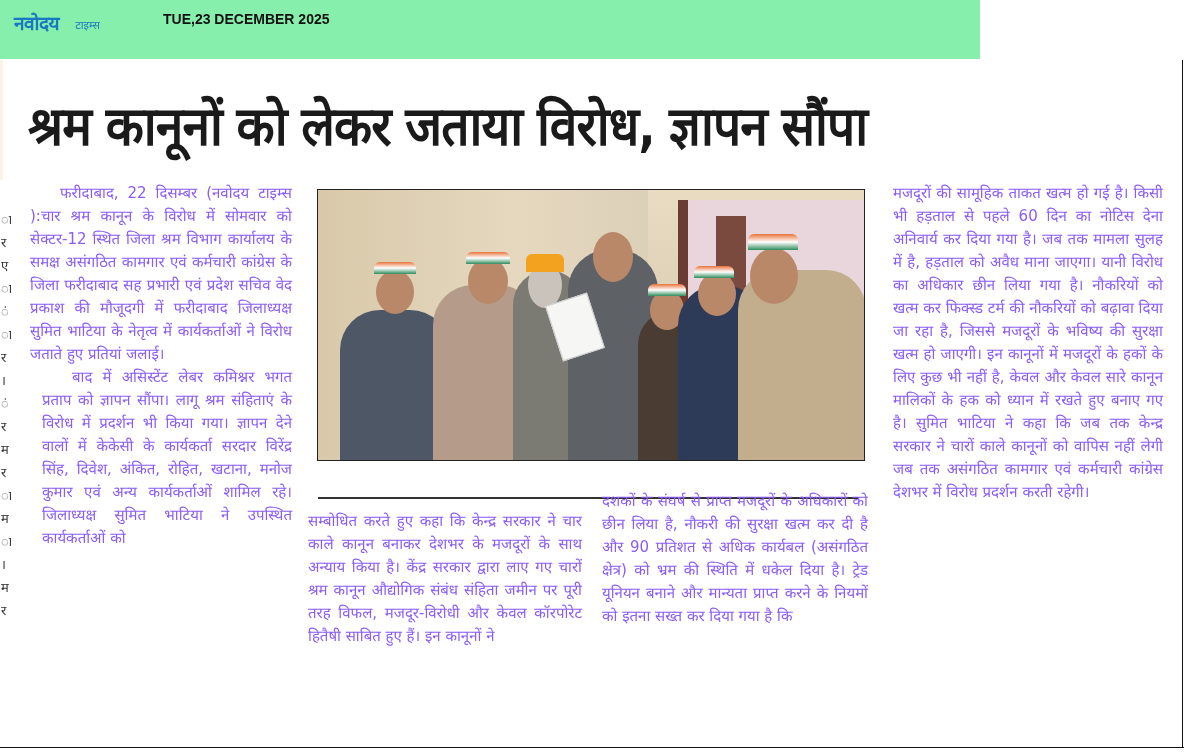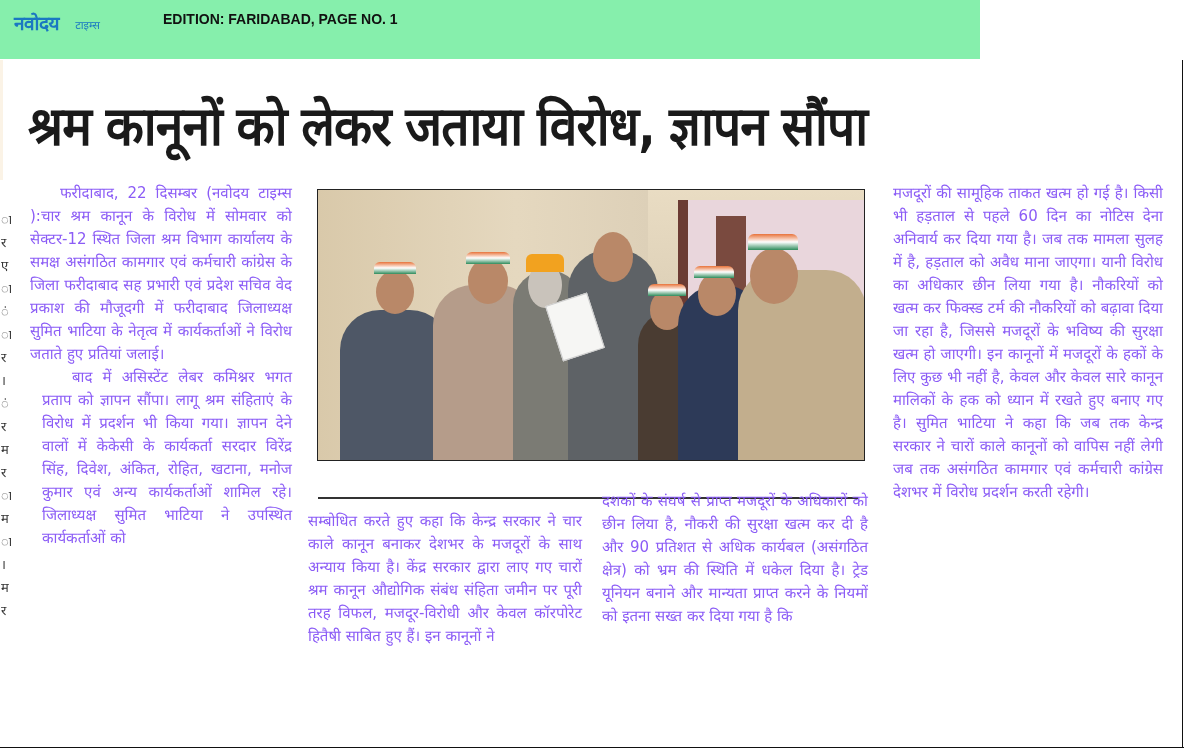--- a/index.html
+++ b/index.html
@@ -78,21 +78,21 @@
   </style>
 </head>
 <body>
 
 <div class="topbar">
   <div class="logo">
     <span class="big">नवोदय</span>
     <span class="small">टाइम्स</span>
   </div>
   <div class="meta">
-    <div>EDITION: FARIDABAD, PAGE NO. 1</div>
+    <div>TUE,23 DECEMBER 2025</div>
   </div>
 </div>
 
 <div class="clip">
   <div class="lstrip"></div>
   <div class="rborder"></div>
   <div class="bborder"></div>
 
   <div class="edge-col">ा
 र

